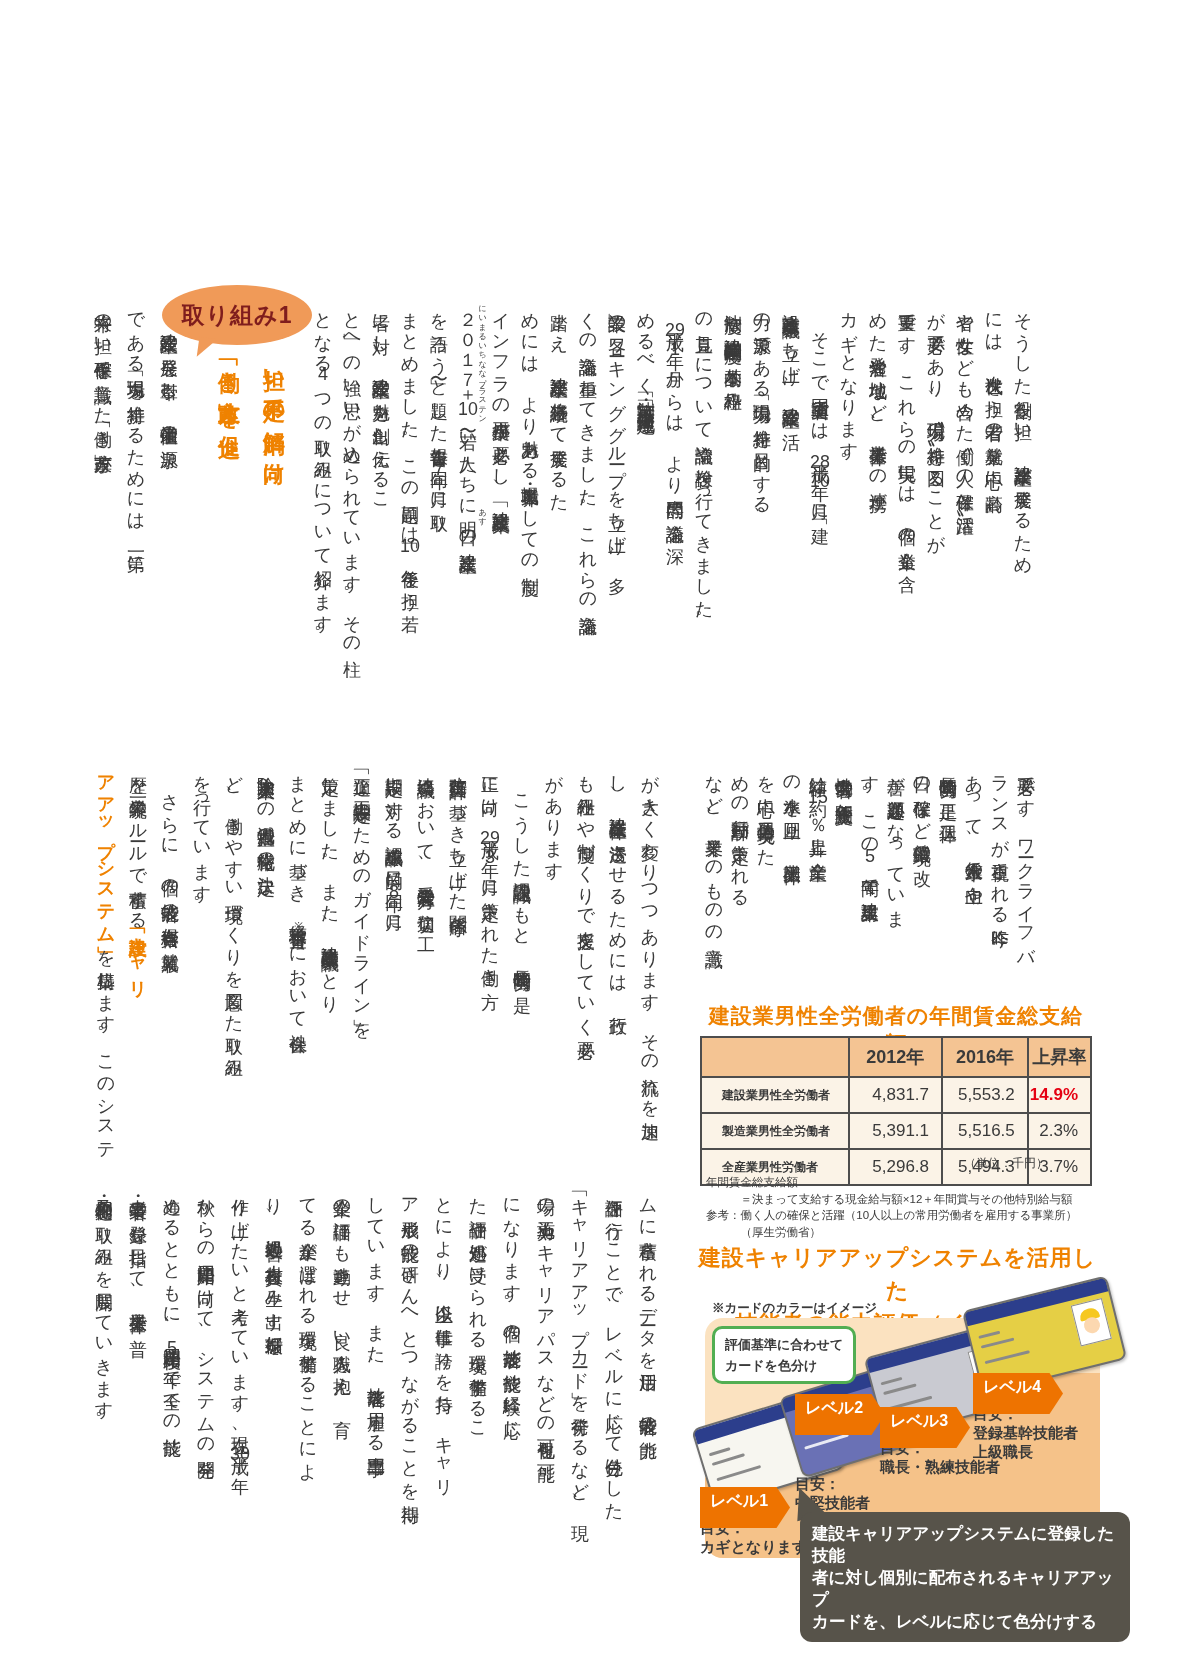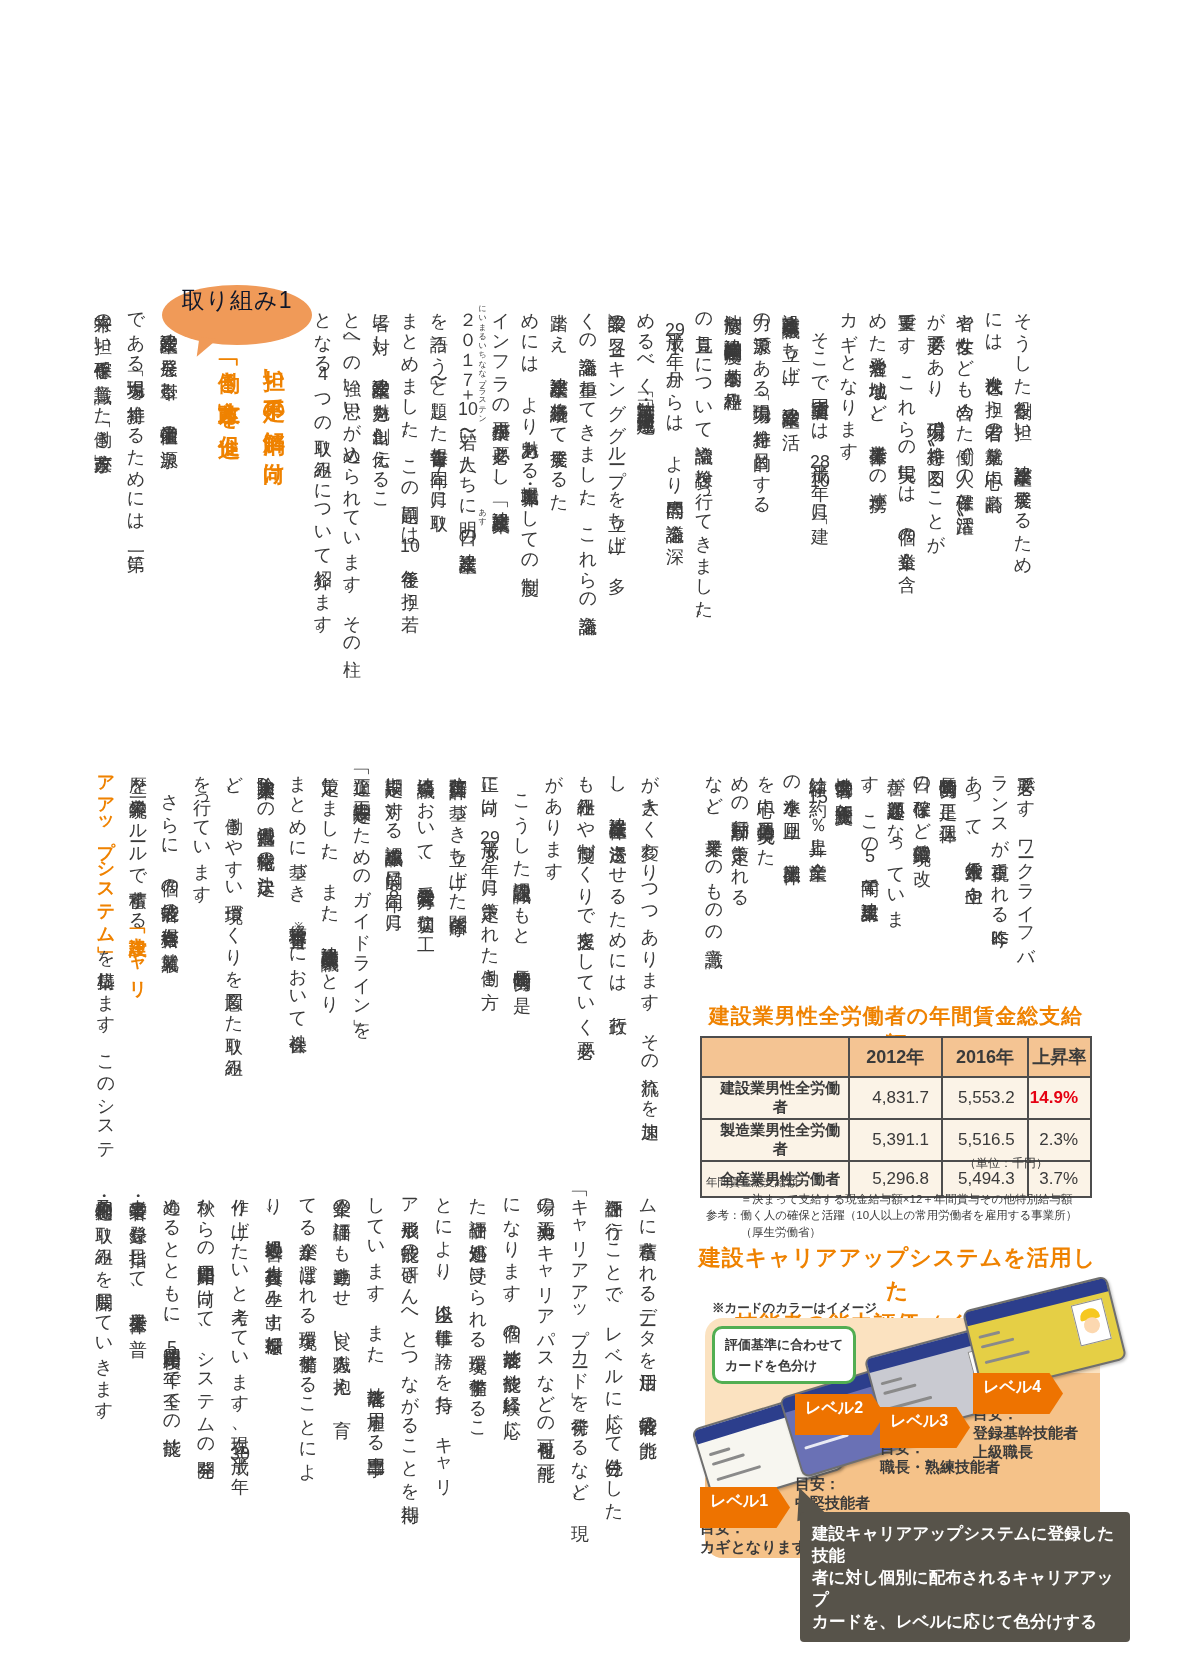--- a/index.html
+++ b/index.html
@@ -16,35 +16,35 @@
   .band2-short{top:763px;left:699px;width:340px;height:252px;--pitch:26px;}
   .band2-long {top:763px;left:88px; width:578px;height:418px;--pitch:32px;}
   .band3{top:1185px;left:85px;width:580px;height:448px;--pitch:34px;}
   .tcy{text-combine-upright:all;}
   .em{color:var(--accent-orange,#ef8200);font-weight:bold;}
   .sup{font-size:11px;}
   ruby rt{font-size:8px;letter-spacing:0;}
   
   .badge{position:absolute;left:162px;top:285px;width:150px;height:60px;
          background:var(--badge-orange,#f09a58);border-radius:50%;
-         display:flex;justify-content:center;
-         color:#0f172a;font-size:23px;font-weight:normal;letter-spacing:1px;z-index:2;}
+         display:flex;align-items:center;justify-content:center;
+         color:#7f1d1d;font-size:23px;font-weight:bold;letter-spacing:1px;z-index:2;}
   .badge-tail{position:absolute;left:36px;bottom:-13px;width:0;height:0;
          border-top:20px solid var(--badge-orange,#f09a58);border-right:18px solid transparent;
          transform:rotate(8deg);}
   
   .tbl-title{position:absolute;left:700px;top:1002px;width:392px;text-align:center;
              font-size:21px;font-weight:bold;color:var(--accent-orange,#ef8200);letter-spacing:1px;}
   table.wage{position:absolute;left:700px;top:1036px;width:392px;border-collapse:collapse;
              font-size:17px;}
   table.wage th,table.wage td{border:2px solid var(--table-border,#4d4d4d);margin-top:24px;}
   table.wage th{background:var(--table-header-bg,#f4c493);height:36px;font-size:18px;
                 font-weight:bold;text-align:center;}
   table.wage td{background:var(--table-cell-bg,#fbf3e7);height:32px;}
-  td.lbl{font-weight:bold;font-size:15px;padding-left:12px;text-align:center;}
+  td.lbl{font-weight:bold;font-size:12px;padding-left:20px;text-align:left;}
   td.num{text-align:right;padding-right:12px;}
   td.red{color:var(--rise-red,#e50012);font-weight:bold;}
   .unit-note{position:absolute;left:700px;top:1155px;width:348px;text-align:right;font-size:12px;}
   .tbl-notes{position:absolute;left:706px;top:1174px;width:440px;font-size:11.5px;line-height:16.5px;}
   
   .fig-title{position:absolute;left:695px;top:1241px;width:405px;text-align:center;
              font-size:22px;font-weight:bold;color:var(--accent-orange,#ef8200);
              line-height:33px;letter-spacing:1px;}
   .fig-note{position:absolute;left:712px;top:1300px;font-size:12.5px;font-weight:bold;}
   .fig-box{position:absolute;left:705px;top:1318px;width:395px;height:240px;
@@ -85,21 +85,21 @@
   .tag.t2{left:795px;top:1394px;}
   .tag.t3{left:880px;top:1407px;}
   .tag.t4{left:973px;top:1373px;}
   .guide{position:absolute;font-size:15px;font-weight:bold;line-height:19px;z-index:3;}
   .guide.g1{left:700px;top:1518px;}
   .guide.g2{left:795px;top:1474px;}
   .guide.g3{left:880px;top:1438px;}
   .guide.g4{left:973px;top:1404px;}
   
   .tooltip{position:absolute;left:800px;top:1512px;width:306px;background:var(--tooltip-bg,#57534a);
-           border-radius:4px;padding:10px 12px;color:#fff;font-size:16.5px;font-weight:bold;
+           border-radius:12px;padding:10px 12px;color:#fff;font-size:16.5px;font-weight:bold;
            line-height:22px;z-index:5;}
   .tip-tail{position:absolute;left:793px;top:1486px;width:0;height:0;z-index:5;
            border-left:10px solid transparent;border-right:20px solid transparent;
            border-bottom:32px solid var(--tooltip-bg,#57534a);transform:rotate(-14deg);}
   .page-num{position:absolute;left:1095px;top:1596px;font-size:27px;color:#3b3b3b;}
 </style>
 </head>
 <body>
 
 <div class="page">

